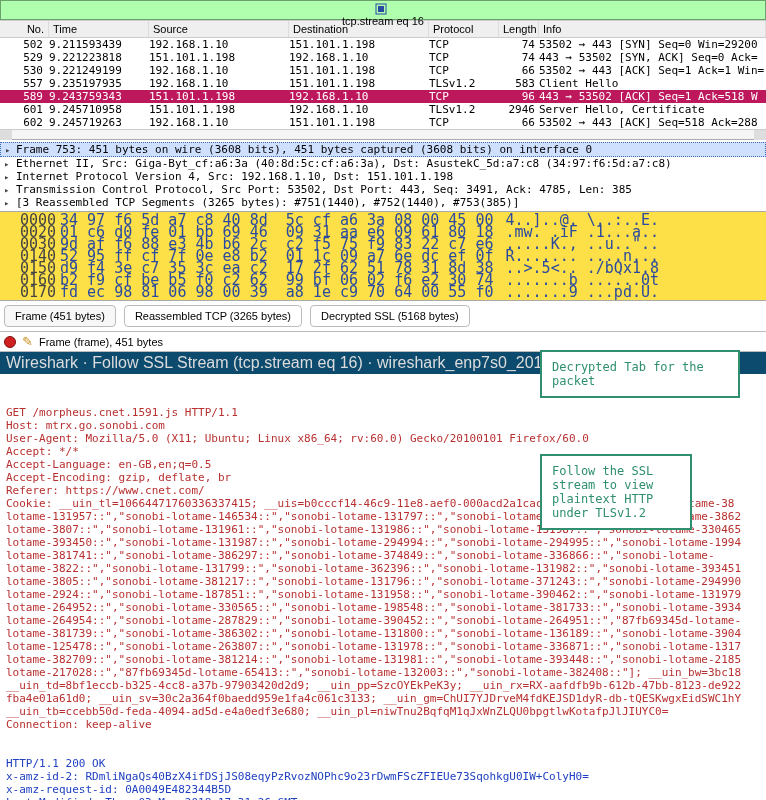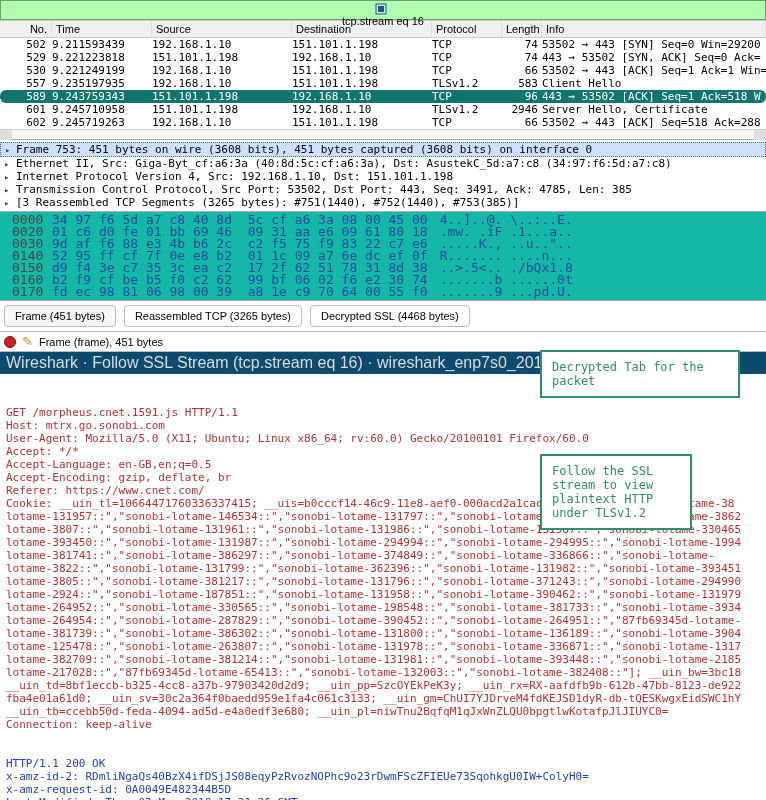--- a/index.html
+++ b/index.html
@@ -33,22 +33,22 @@
     border-top: 1px solid #ccc;
     border-bottom: 1px solid #ccc;
     font-family: sans-serif;
     font-size: 11px;
     height: 18px;
     align-items: center;
   }
   .packets-header > div { border-right: 1px solid #ddd; padding: 2px 4px; }
   .packets { font-size: 11px; line-height: 13px; }
   .packet-row { display: flex; white-space: nowrap; overflow: hidden; }
-  .packet-row.sel { background: #0f766e; color: #fff; border-radius: 6px; }
-  .col-no { width: 40px; text-align: right; padding-right: 6px; margin-left: 12px; }
+  .packet-row.sel { background: #be185d; color: #fff; }
+  .col-no { width: 49px; text-align: right; padding-right: 6px; }
   .col-time { width: 100px; }
   .col-src { width: 140px; }
   .col-dst { width: 140px; }
   .col-proto { width: 70px; }
   .col-len { width: 40px; text-align: right; padding-right: 4px; }
   .col-info { flex: 1; overflow: hidden; }
   .scroll-row { height: 10px; background: #f5f5f5; border-top: 1px solid #ccc; position: relative; }
   .scroll-l, .scroll-r { position: absolute; top: 0; width: 12px; height: 10px; background: #ddd; }
   .scroll-l { left: 0; } .scroll-r { right: 0; }
   .details {
@@ -59,24 +59,24 @@
     line-height: 13px;
   }
   .detail-line { padding-left: 16px; position: relative; white-space: nowrap; overflow: hidden; }
   .tri { position: absolute; left: 4px; top: 1px; font-size: 9px; color: #444; }
   .detail-line.sel {
     background: #cfe0ff;
     border: 1px dotted #3b6dbf;
     padding-left: 15px;
   }
   .hex {
-    background: #14b8a6;
+    background: #fde047;
     border-bottom: 1px solid #aaa;
-    padding: 2px 12px;
-    font-size: 13px;
+    padding: 2px 20px;
+    font-size: 15px;
     line-height: 12px;
   }
   .hex-line { display: flex; white-space: pre; }
   .hex-addr { width: 40px; color: #444; }
   .hex-bytes { color: #2a4aa0; }
   .hex-ascii { margin-left: 12px; color: #2a4aa0; text-align: right; }
   .tabs {
     display: flex;
     align-items: center;
     gap: 8px;
@@ -244,21 +244,21 @@
     <div class="hex-line"><span class="hex-addr">0030</span><span class="hex-bytes">9d af f6 88 e3 4b b6 2c  c2 f5 75 f9 83 22 c7 e6</span><span class="hex-ascii">.....K., ..u.."..</span></div>
     <div class="hex-line"><span class="hex-addr">0140</span><span class="hex-bytes">52 95 ff cf 7f 0e e8 b2  01 1c 09 a7 6e dc ef 0f</span><span class="hex-ascii">R....... ....n...</span></div>
     <div class="hex-line"><span class="hex-addr">0150</span><span class="hex-bytes">d9 f4 3e c7 35 3c ea c2  17 2f 62 51 78 31 8d 38</span><span class="hex-ascii">..&gt;.5&lt;.. ./bQx1.8</span></div>
     <div class="hex-line"><span class="hex-addr">0160</span><span class="hex-bytes">b2 f9 cf be b5 f0 c2 62  99 bf 06 02 f6 e2 30 74</span><span class="hex-ascii">.......b ......0t</span></div>
     <div class="hex-line"><span class="hex-addr">0170</span><span class="hex-bytes">fd ec 98 81 06 98 00 39  a8 1e c9 70 64 00 55 f0</span><span class="hex-ascii">.......9 ...pd.U.</span></div>
   </div>
 
 <div class="tabs">
   <div class="tab active">Frame (451 bytes)</div>
   <div class="tab">Reassembled TCP (3265 bytes)</div>
-  <div class="tab">Decrypted SSL (4468 bytes)</div>
+  <div class="tab">Decrypted SSL (5168 bytes)</div>
 </div>
 
 <div class="status">
   <span class="dot-red"></span>
   <span class="pencil">✎</span>
   <span>Frame (frame), 451 bytes</span>
 </div>
 
 <div class="footer-bar">Wireshark · Follow SSL Stream (tcp.stream eq 16) · wireshark_enp7s0_20180519193236_CArsKy</div>
 

